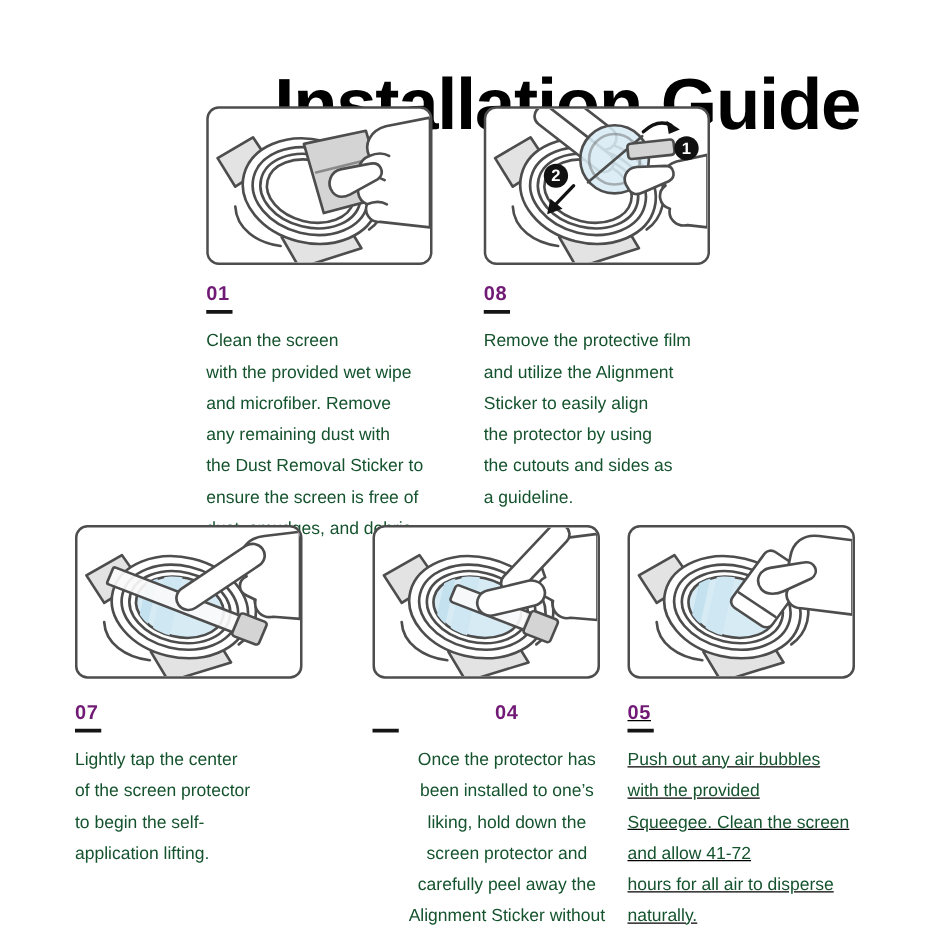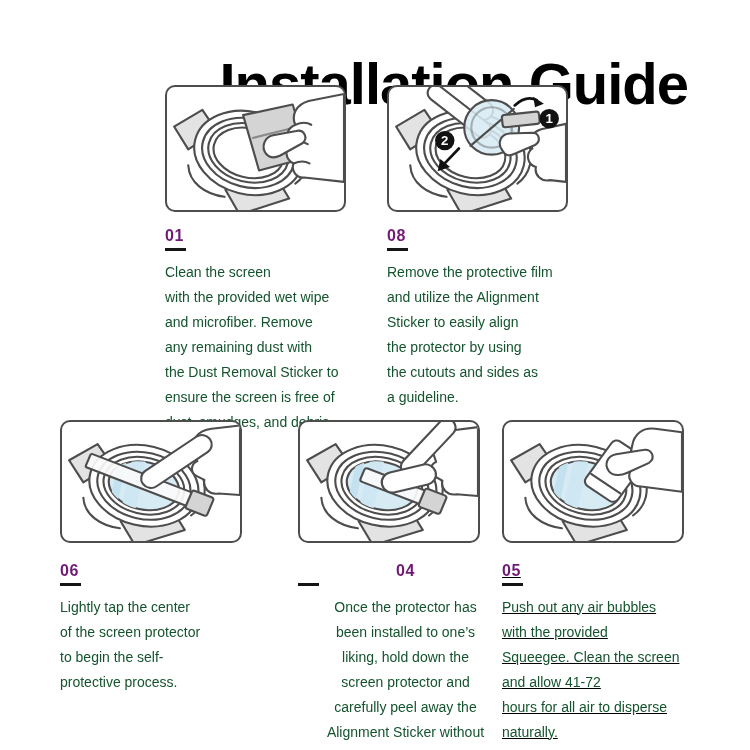--- a/index.html
+++ b/index.html
@@ -153,26 +153,26 @@
           <rect class="sg2" x="146" y="60" width="26" height="23" rx="3"></rect>
         </g>
         <g>
           <path class="sw" d="M200,4 L168,8 C152,10 144,22 148,36 L152,46 C144,50 144,60 152,64 L160,68 C158,78 166,86 176,84 L200,86 Z"></path>
           <g transform="rotate(-35 95 70)">
               <rect class="sw" x="90" y="59" width="92" height="22" rx="11"></rect>
             </g>
         </g>
       </svg>
     </div>
-    <div class="num">06</div>
+    <div class="num">07</div>
     <div class="rule"></div>
     <p class="desc">Lightly tap the center
 of the screen protector
 to begin the self-
-protective process.</p>
+application lifting.</p>
   </section>
 
   <section class="step" id="s4">
     <div class="box">
       <svg viewBox="0 0 200 140" preserveAspectRatio="none">
         <use href="#watch-base" class="blue"></use>
         <use href="#scr-stripes"></use>
         <g transform="rotate(22 95 72)">
           <rect class="swp" x="68" y="63" width="78" height="17" rx="3"></rect>
           <rect class="sg2" x="140" y="60" width="26" height="23" rx="3"></rect>

